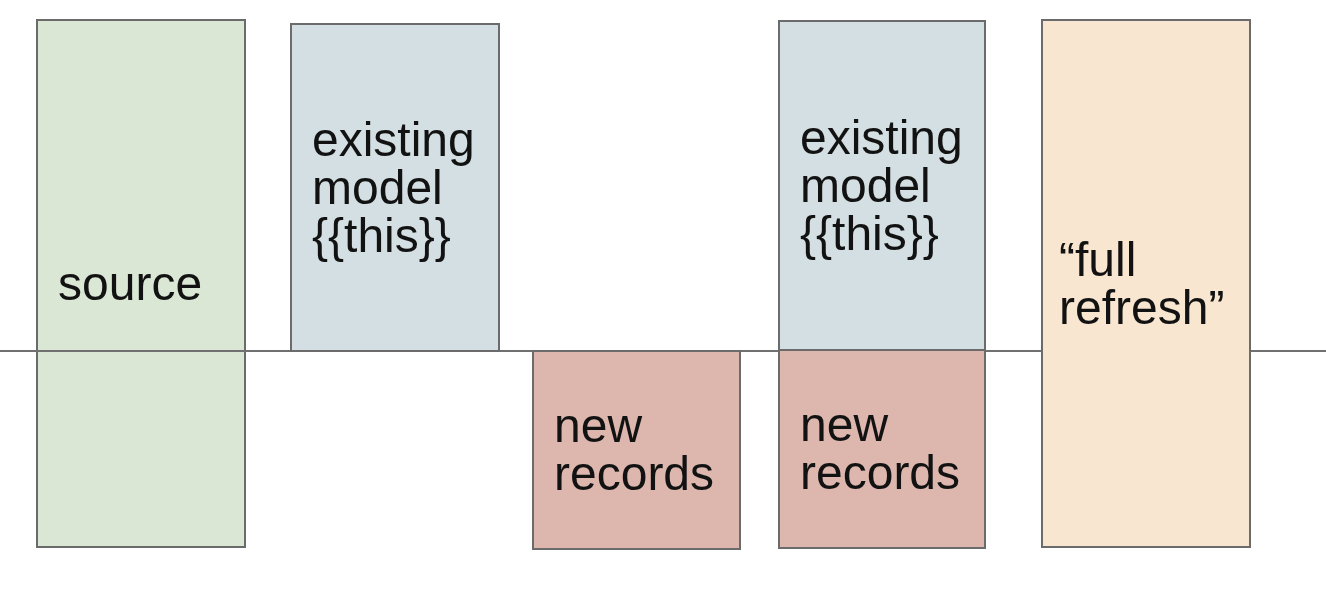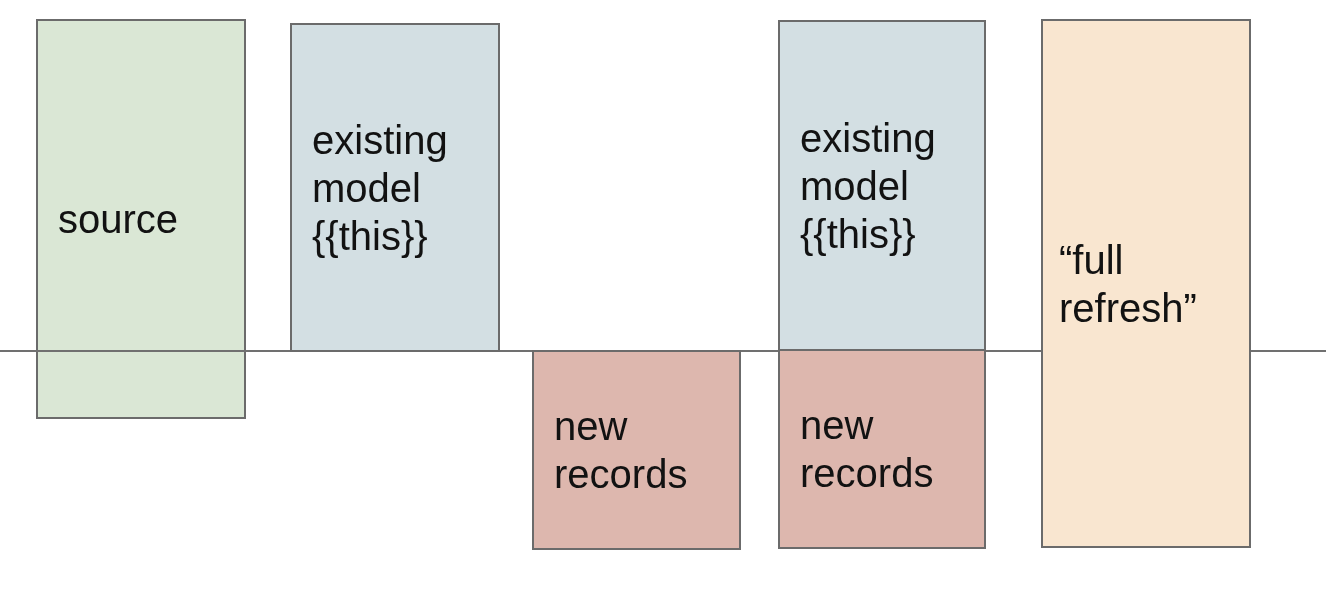--- a/index.html
+++ b/index.html
@@ -26,28 +26,28 @@
     z-index: 2;
   }
   .box {
     position: absolute;
     box-sizing: border-box;
     border: 2px solid #6b6b6b;
     display: flex;
     align-items: center;
     justify-content: flex-start;
     padding: 0 10px 0 20px;
-    font-size: 40px;
+    font-size: 48px;
     line-height: 48px;
     letter-spacing: 0;
     z-index: 3;
   }
   .box span { display: block; }
   .box-source {
-    left: 36px; top: 19px; width: 210px; height: 400px;
+    left: 36px; top: 19px; width: 210px; height: 529px;
     background: #dae7d5;
     z-index: 1; 
   }
   .box-existing-1 {
     left: 290px; top: 23px; width: 210px; height: 329px;
     background: #d3dfe3;
   }
   .box-new-1 {
     left: 532px; top: 350px; width: 209px; height: 200px;
     background: #ddb7ae;

